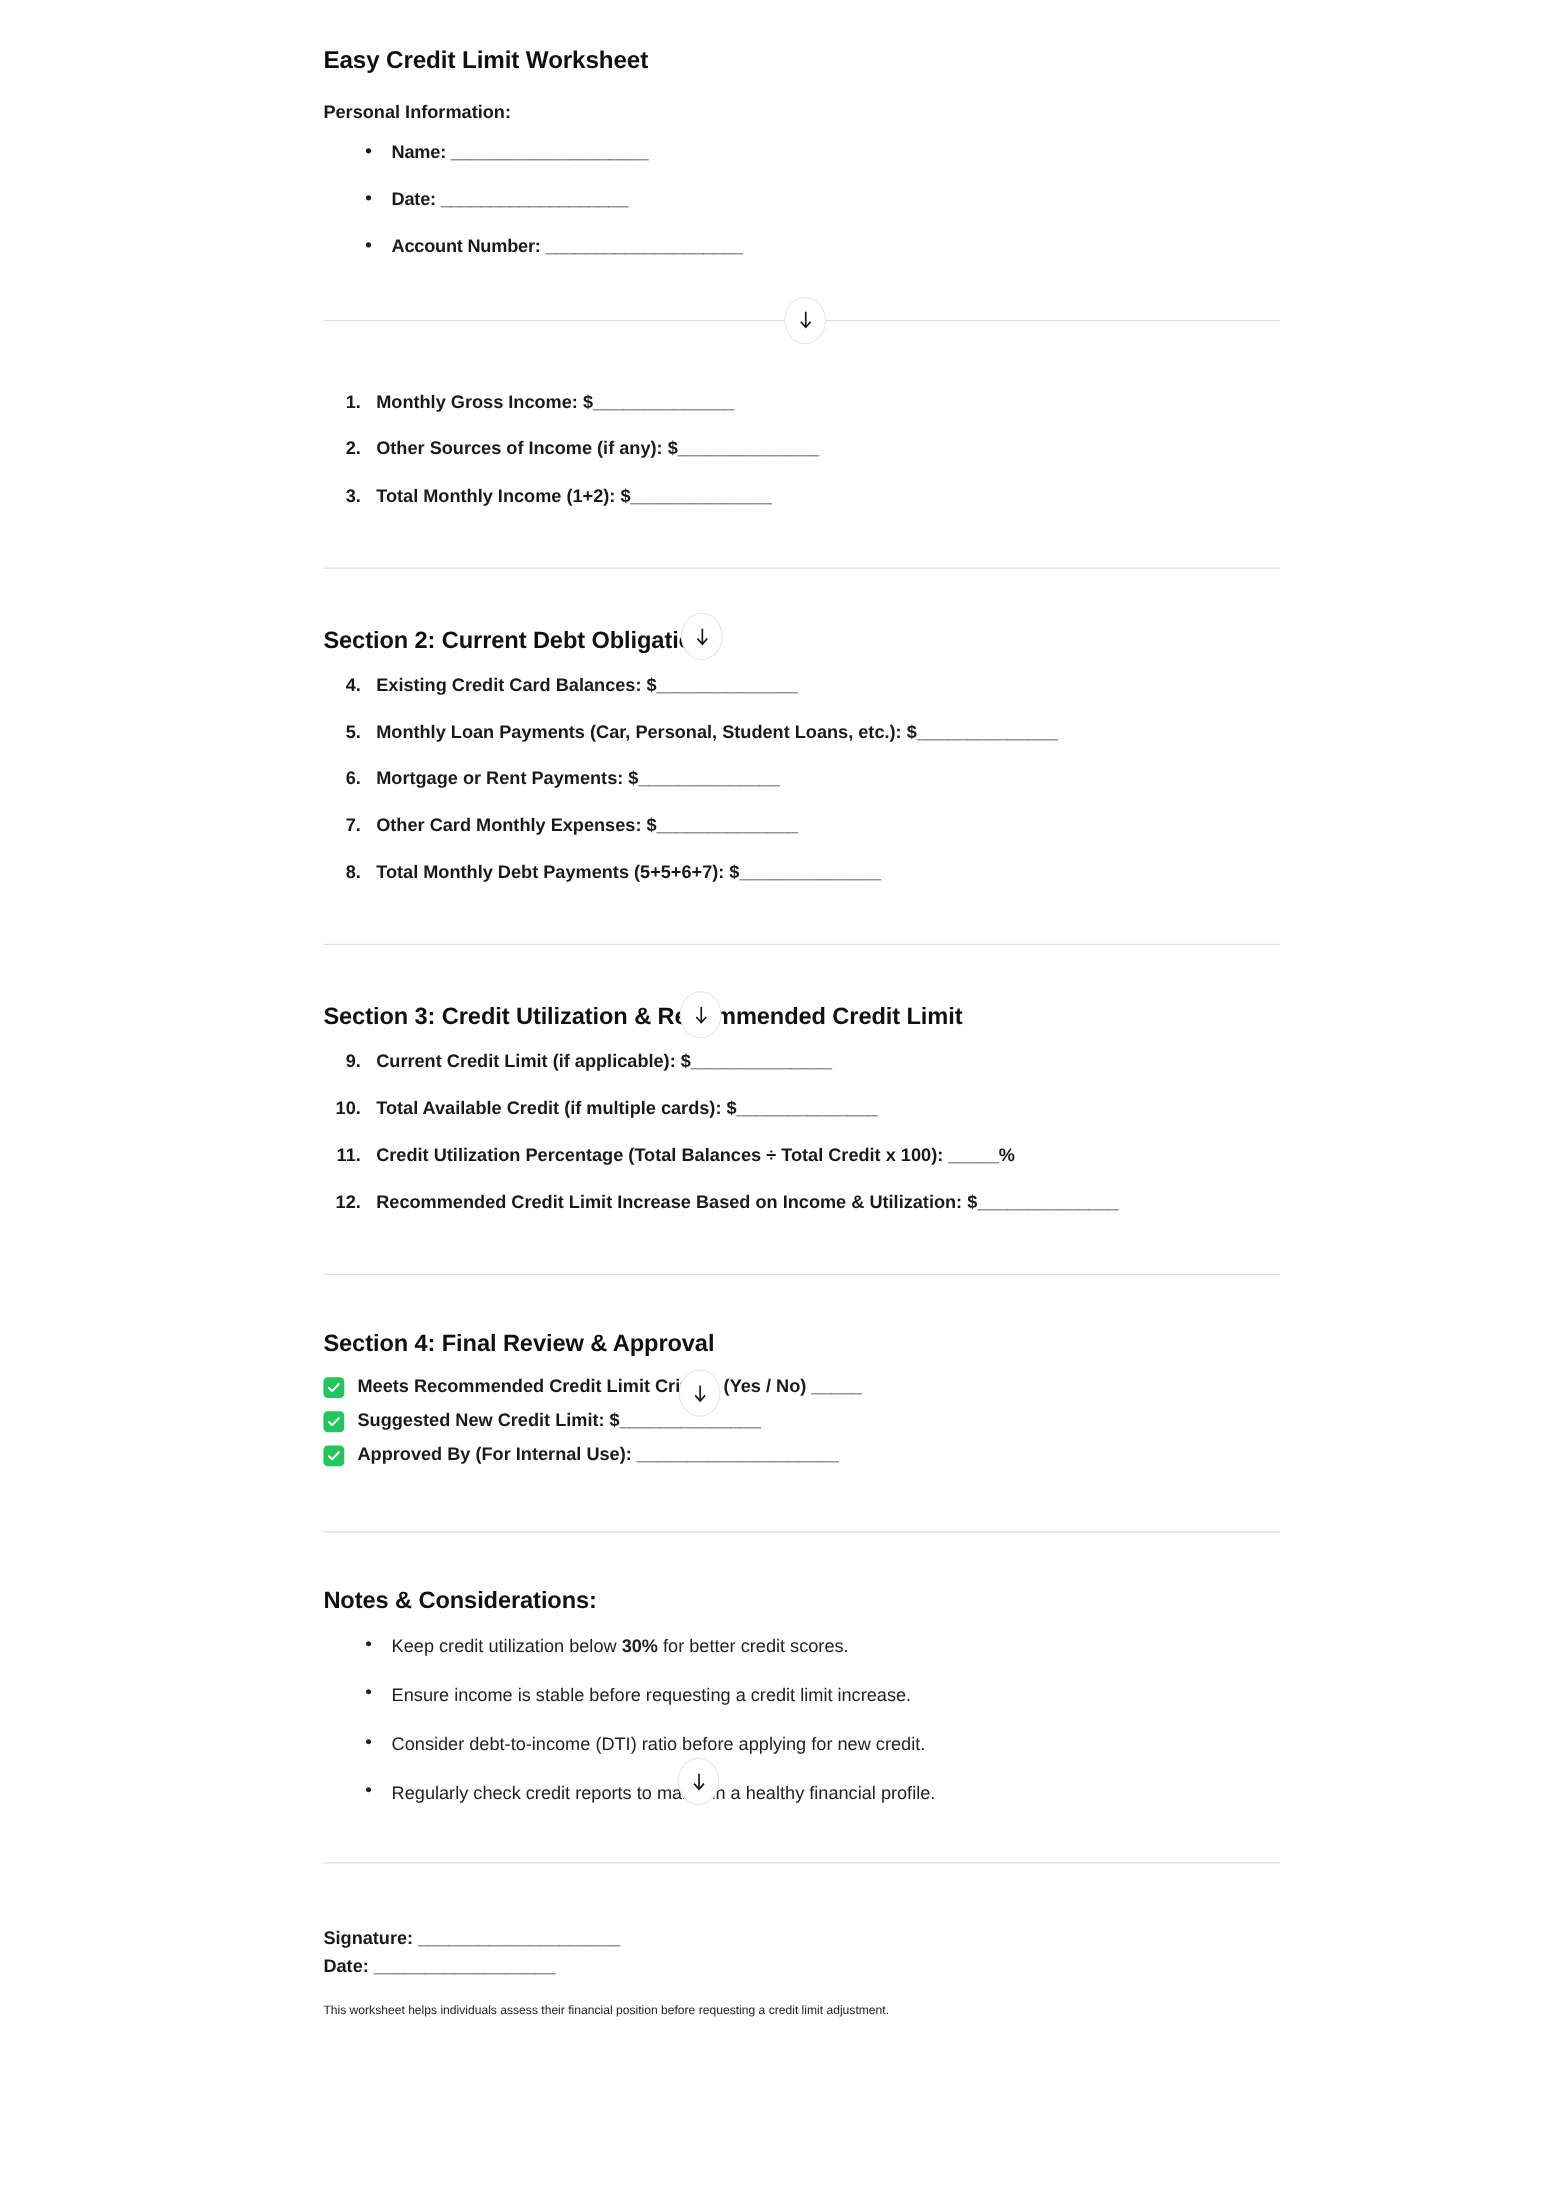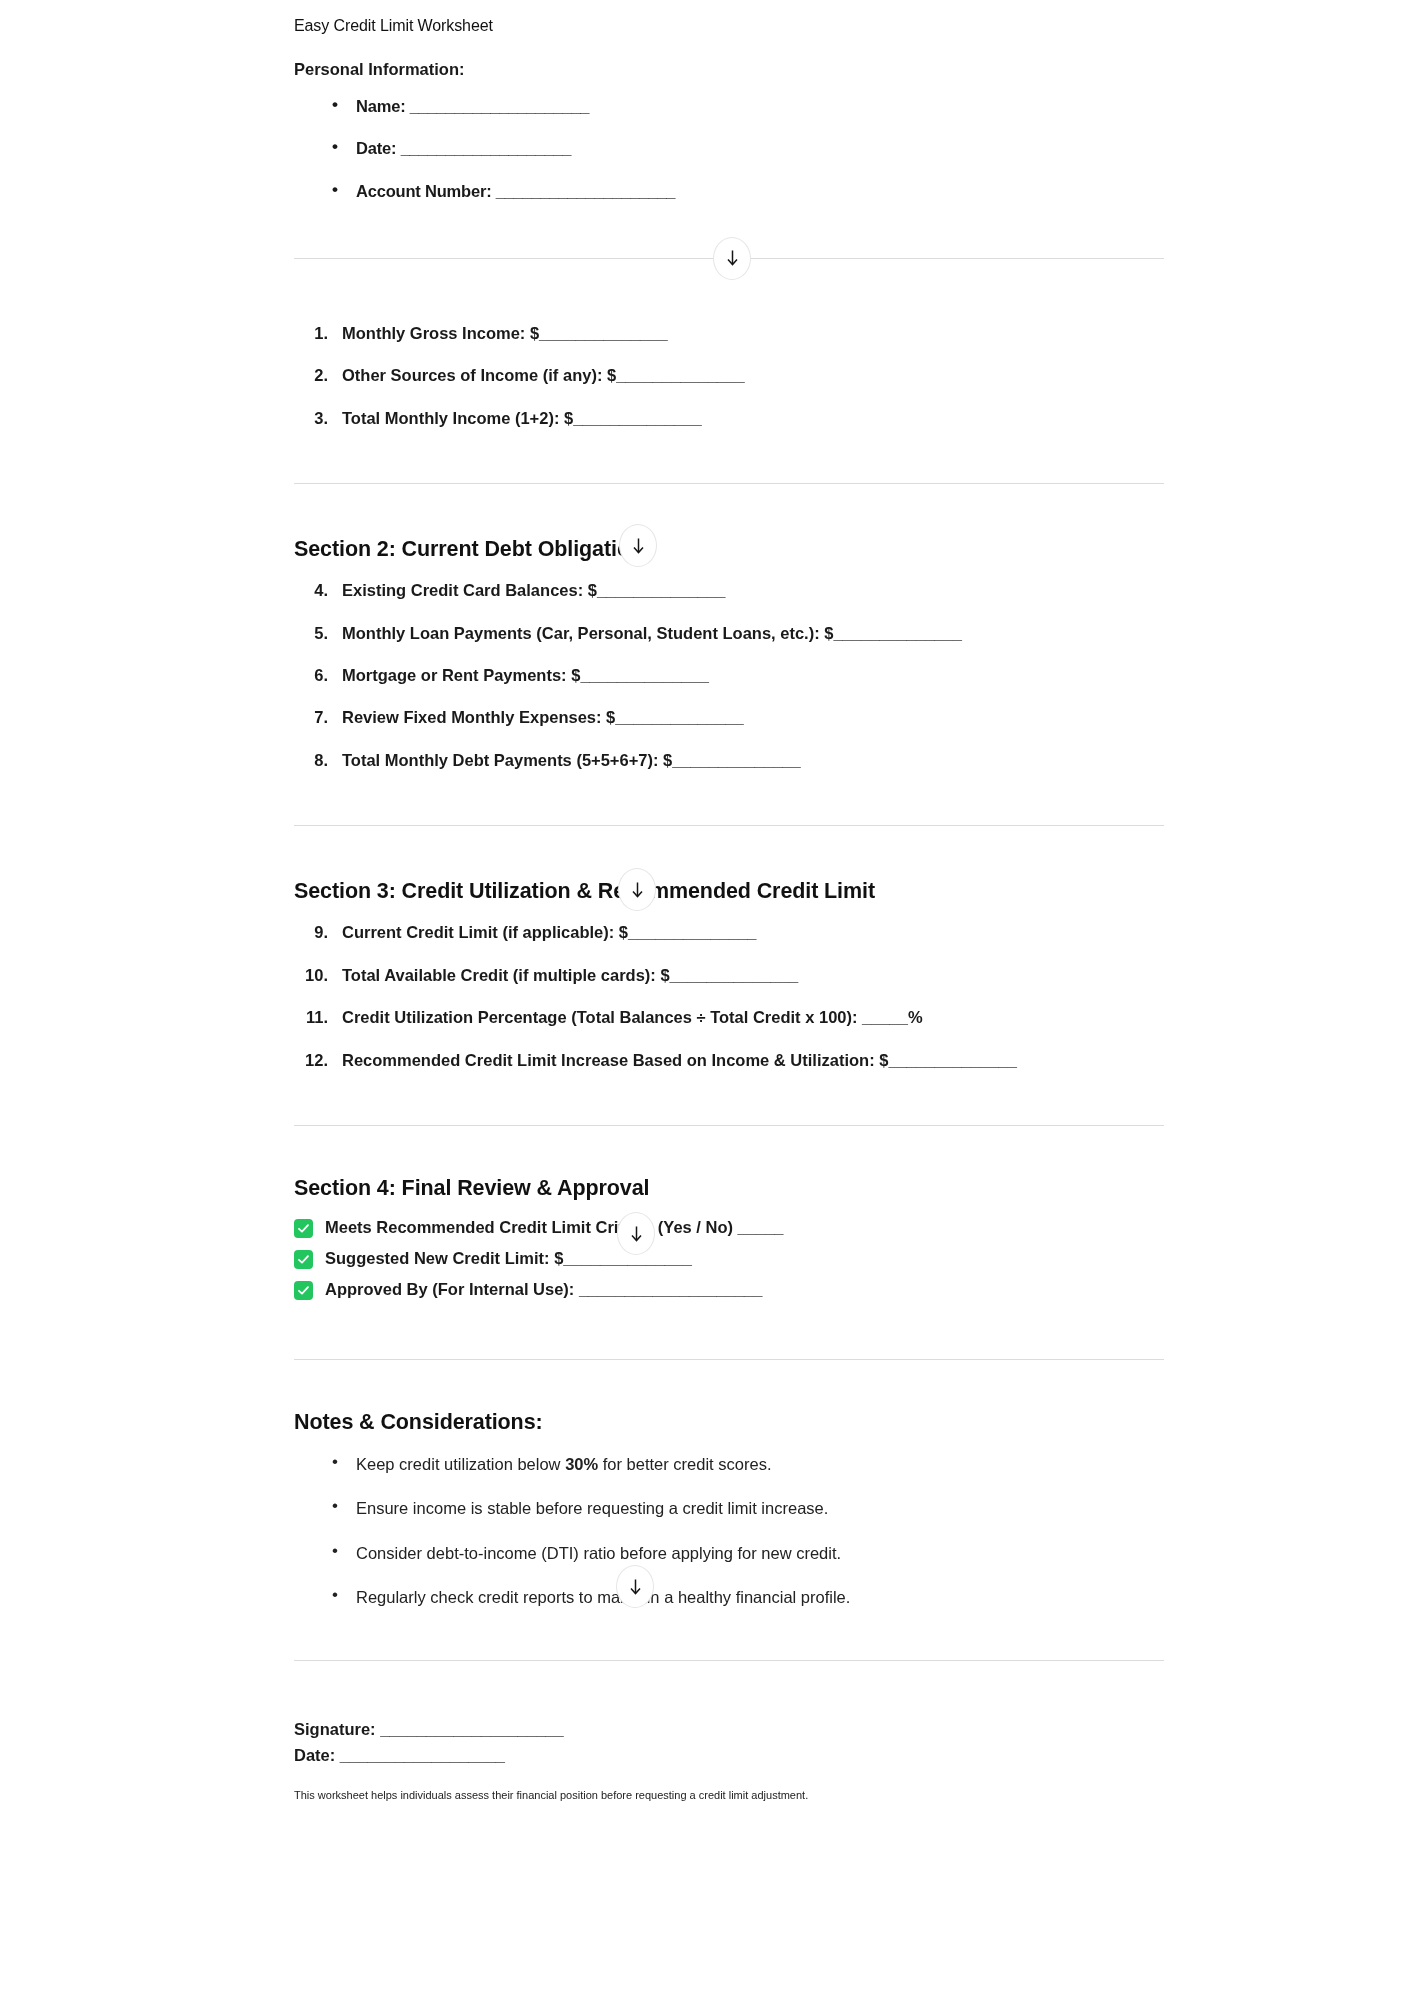--- a/index.html
+++ b/index.html
@@ -24,25 +24,25 @@
   }
 
   .content {
     position: relative;
     margin-left: 294px;
     width: 870px;
   }
 
   
   .doc-title {
-    font-size: 16px;
-    font-weight: normal;
+    font-size: 22px;
+    font-weight: bold;
     letter-spacing: -0.1px;
     margin: 0;
-    padding-top: 17px;
+    padding-top: 42px;
     color: #111111;
   }
 
   .lead-label {
     font-size: 16.5px;
     font-weight: 600;
     margin-top: 25px;
     color: #1a1a1a;
   }
 
@@ -269,21 +269,21 @@
         <svg width="15" height="18" viewBox="0 0 15 18" aria-hidden="true">
           <line x1="7.5" y1="1.5" x2="7.5" y2="15" stroke="#151515" stroke-width="1.5"></line>
           <polyline points="3,10.5 7.5,15.6 12,10.5" fill="none" stroke="#151515" stroke-width="1.5"></polyline>
         </svg>
       </div>
     </div>
     <ol class="numbered">
       <li><span class="num">4.</span><span>Existing Credit Card Balances: $______________</span></li>
       <li><span class="num">5.</span><span>Monthly Loan Payments (Car, Personal, Student Loans, etc.): $______________</span></li>
       <li><span class="num">6.</span><span>Mortgage or Rent Payments: $______________</span></li>
-      <li><span class="num">7.</span><span>Review Fixed Monthly Expenses: $______________</span></li>
+      <li><span class="num">7.</span><span>Other Card Monthly Expenses: $______________</span></li>
       <li><span class="num">8.</span><span>Total Monthly Debt Payments (5+5+6+7): $______________</span></li>
     </ol>
 
     <div style="height:33px"></div>
 
     <div class="divider-wrap">
       <div class="divider"></div>
     </div>
 
     <div style="height:53px"></div>

